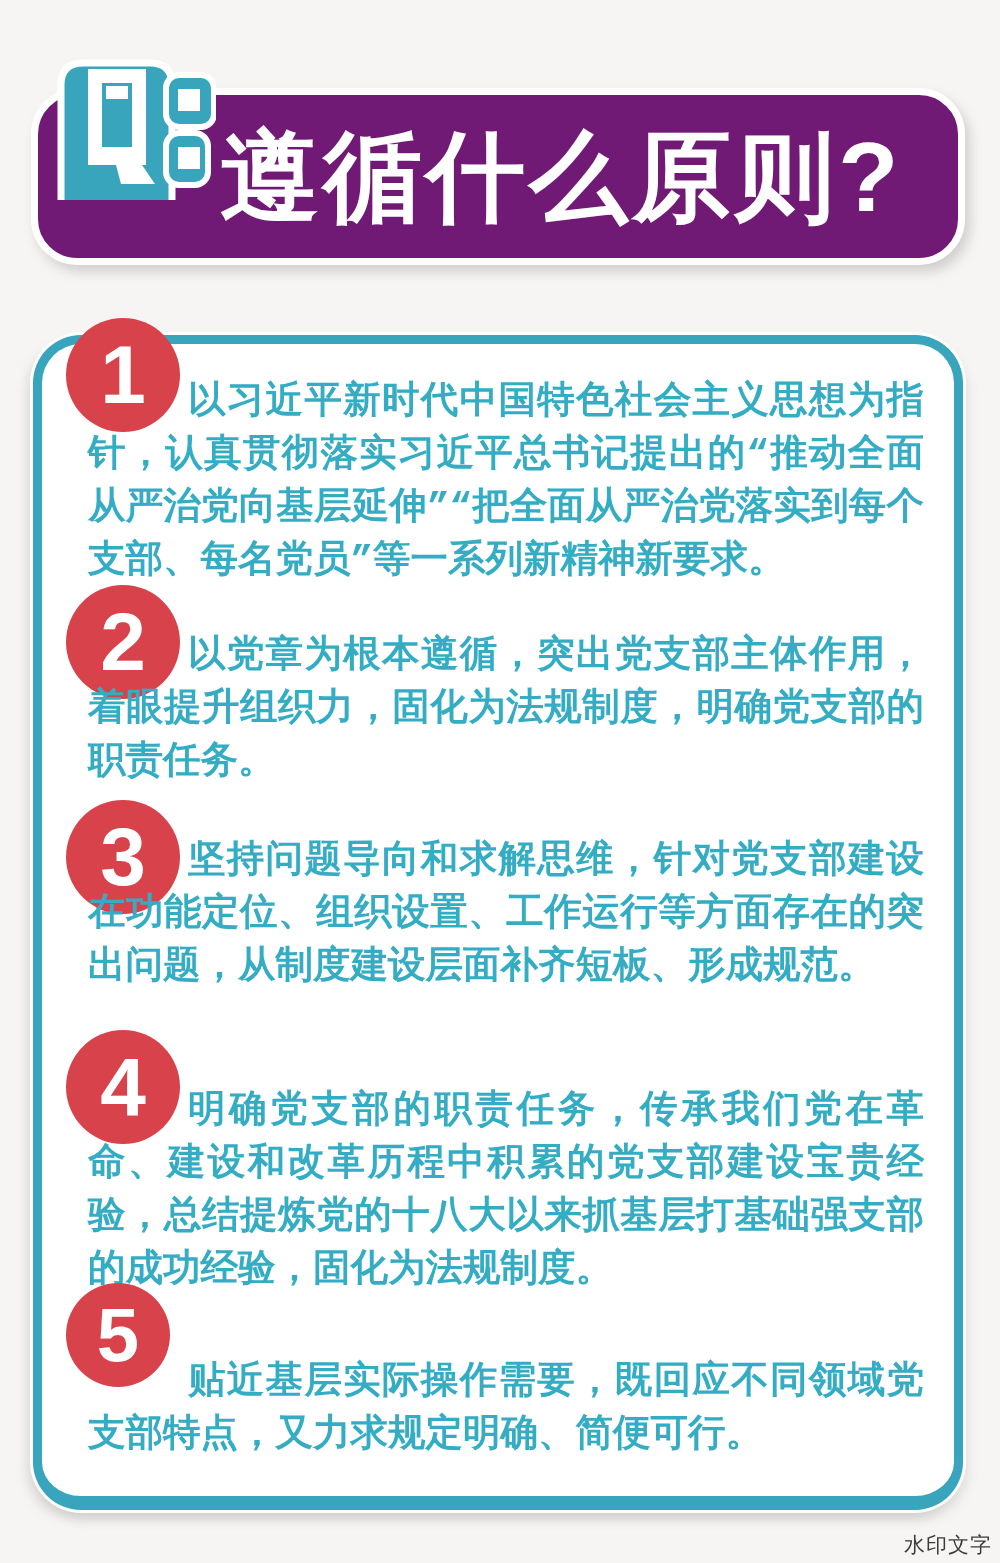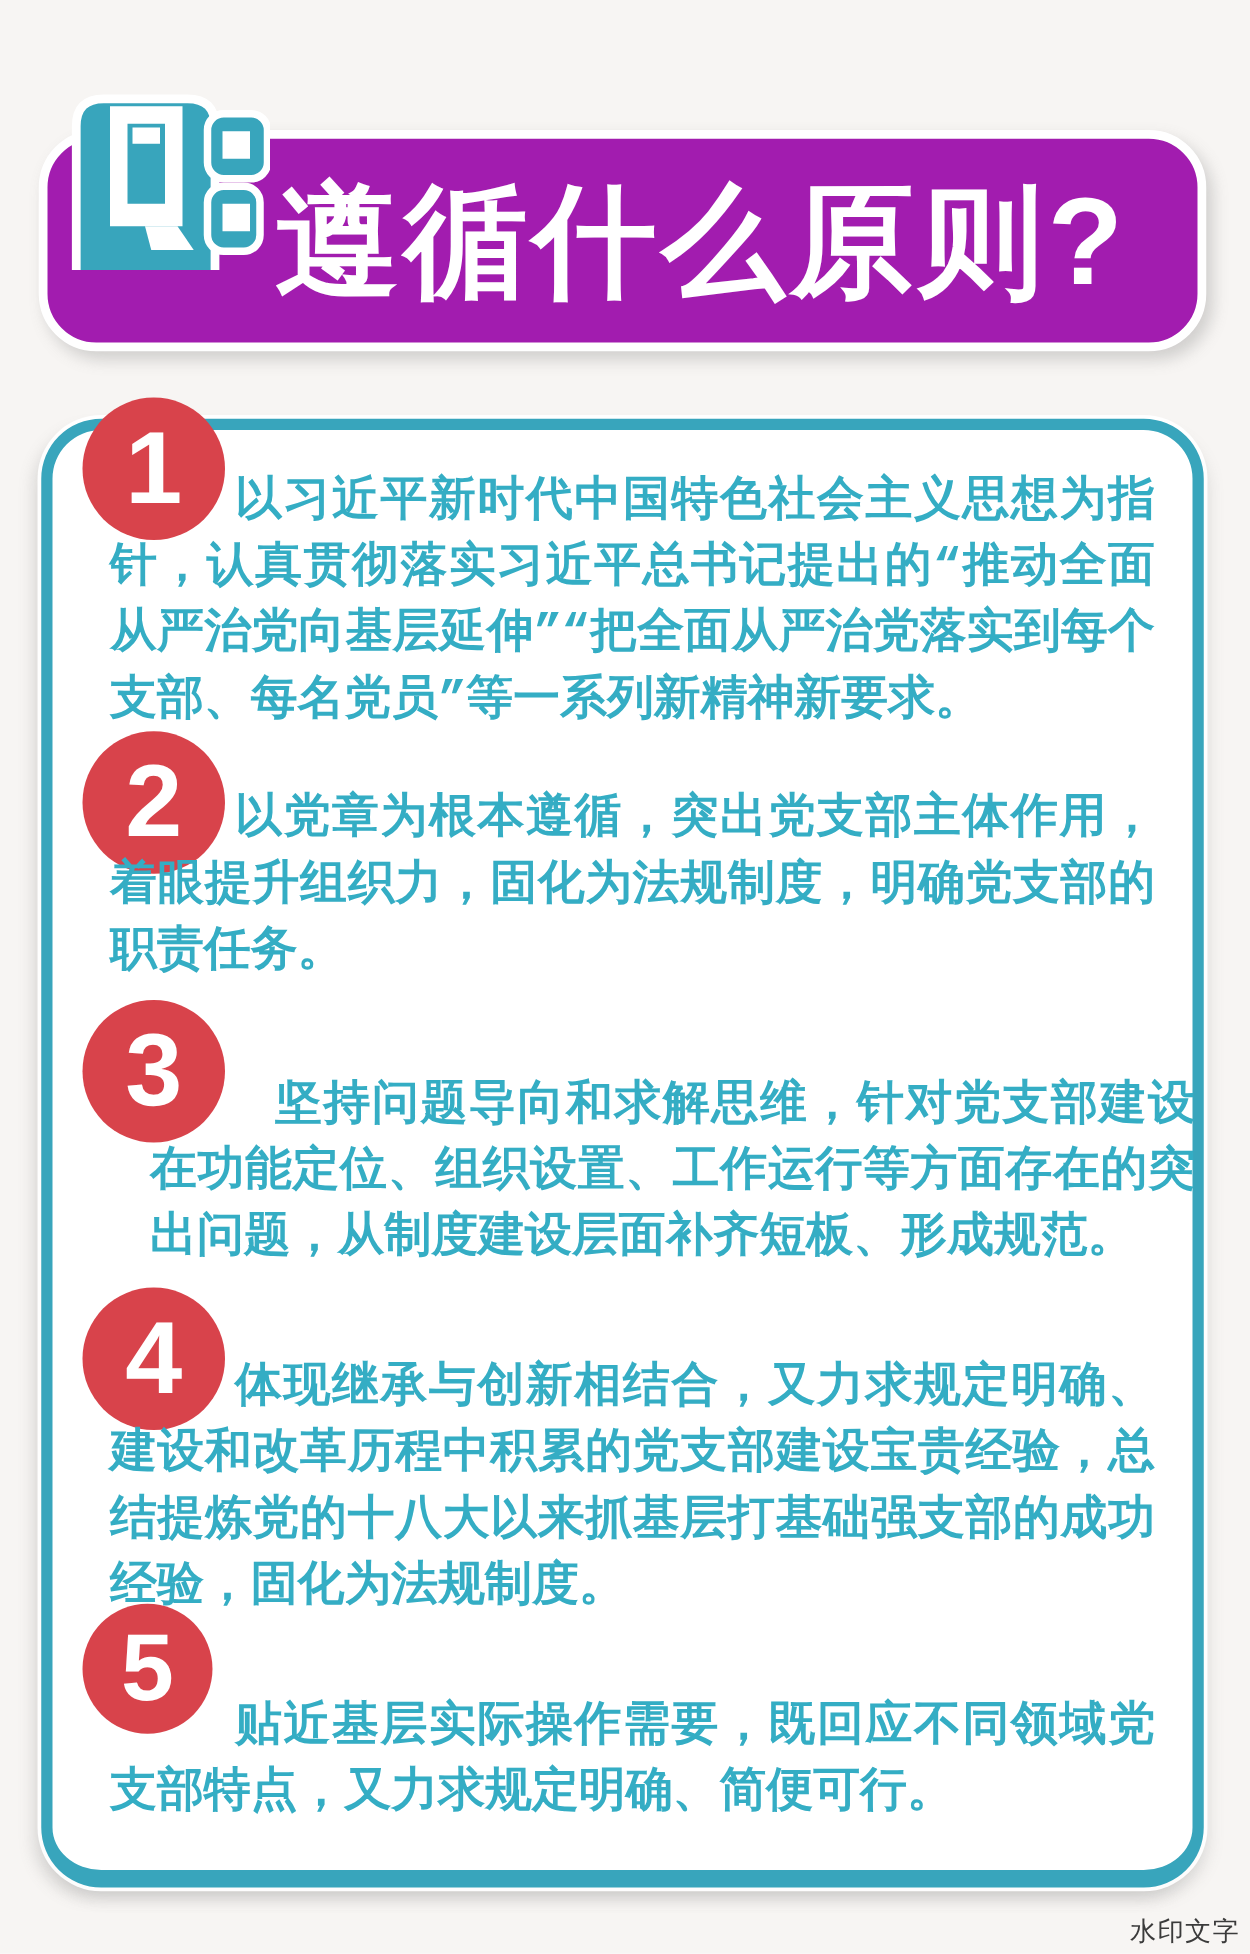--- a/index.html
+++ b/index.html
@@ -5,23 +5,23 @@
   html,body{margin:0;padding:0;}
   body{
     width:1000px;height:1563px;
     background:#f7f5f3;
     font-family:"Liberation Sans","DejaVu Sans",sans-serif;
     position:relative;
     overflow:hidden;
   }
   
   .header{
-    position:absolute;left:31px;top:104px;
+    position:absolute;left:31px;top:88px;
     width:920px;height:163px;
-    background:#a21caf;
+    background:#701a75;
     border:7px solid #ffffff;
     border-radius:46px;
     box-shadow:5px 7px 12px rgba(110,110,110,.28);
   }
   .q-badge{
     position:absolute;left:18px;top:-40px;
     width:160px;height:145px;
   }
   .header-title{
     position:absolute;left:182px;top:30px;
@@ -65,21 +65,21 @@
     margin:0;
     font-size:37.5px;line-height:53px;
     font-weight:bold;
     color:#34adc4;
     text-indent:100px;
     text-align:justify;
     font-family:Liberation Mono, monospace;
   }
   .p1{top:32px;}
   .p2{top:286px;}
-  .p3{top:515px;margin-left:32px;}
+  .p3{top:491px;}
   .p4{top:741px;}
   .p5{top:1012px;}
   
   .watermark{
     position:absolute;right:8px;bottom:4px;
     font-size:21px;color:#3b3b3b;
     letter-spacing:1px;
   }
 </style>
 </head>
@@ -109,20 +109,20 @@
   <div class="num-circle c1">1</div>
   <p class="item-text p1">以习近平新时代中国特色社会主义思想为指针，认真贯彻落实习近平总书记提出的“推动全面从严治党向基层延伸”“把全面从严治党落实到每个支部、每名党员”等一系列新精神新要求。</p>
 
   <div class="num-circle c2">2</div>
   <p class="item-text p2">以党章为根本遵循，突出党支部主体作用，着眼提升组织力，固化为法规制度，明确党支部的职责任务。</p>
 
   <div class="num-circle c3">3</div>
   <p class="item-text p3">坚持问题导向和求解思维，针对党支部建设在功能定位、组织设置、工作运行等方面存在的突出问题，从制度建设层面补齐短板、形成规范。</p>
 
   <div class="num-circle c4">4</div>
-  <p class="item-text p4">体现继承与创新相结合，又力求规定明确、建设和改革历程中积累的党支部建设宝贵经验，总结提炼党的十八大以来抓基层打基础强支部的成功经验，固化为法规制度。</p>
+  <p class="item-text p4">明确党支部的职责任务，传承我们党在革命、建设和改革历程中积累的党支部建设宝贵经验，总结提炼党的十八大以来抓基层打基础强支部的成功经验，固化为法规制度。</p>
 
   <div class="num-circle c5">5</div>
   <p class="item-text p5">贴近基层实际操作需要，既回应不同领域党支部特点，又力求规定明确、简便可行。</p>
 
 </div>
 
 <div class="watermark">水印文字</div>
 
 </body></html>

